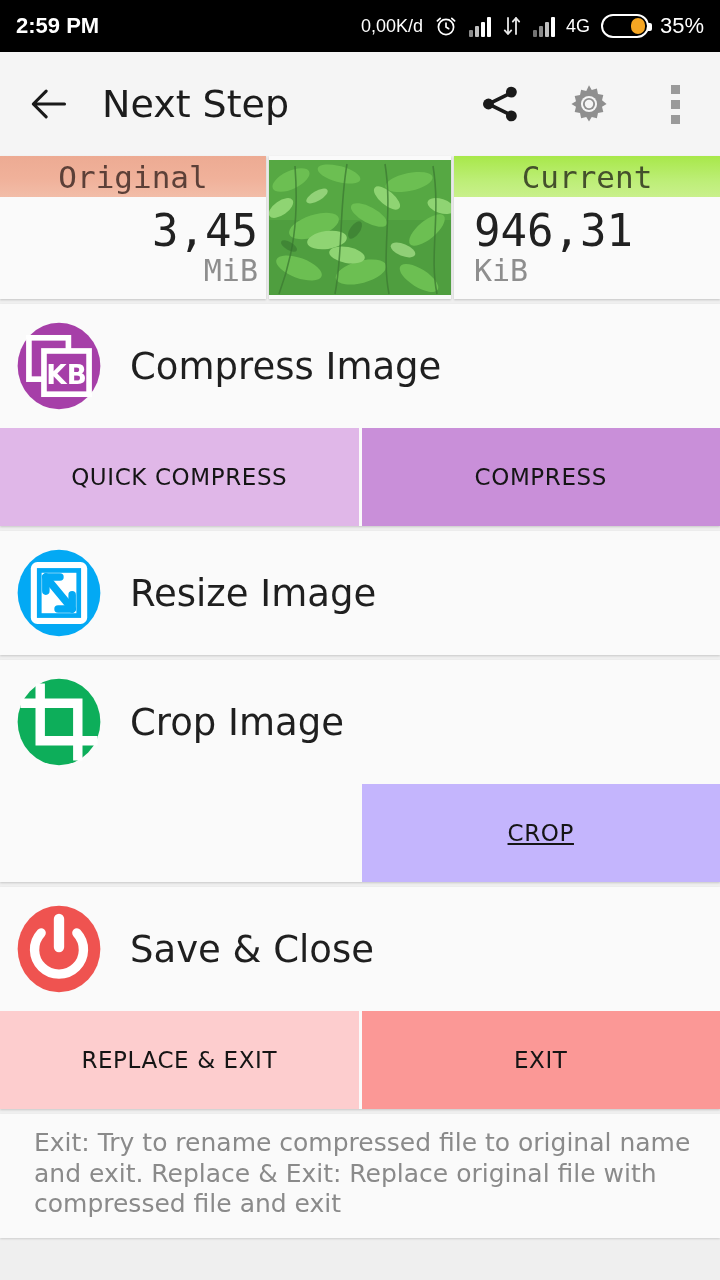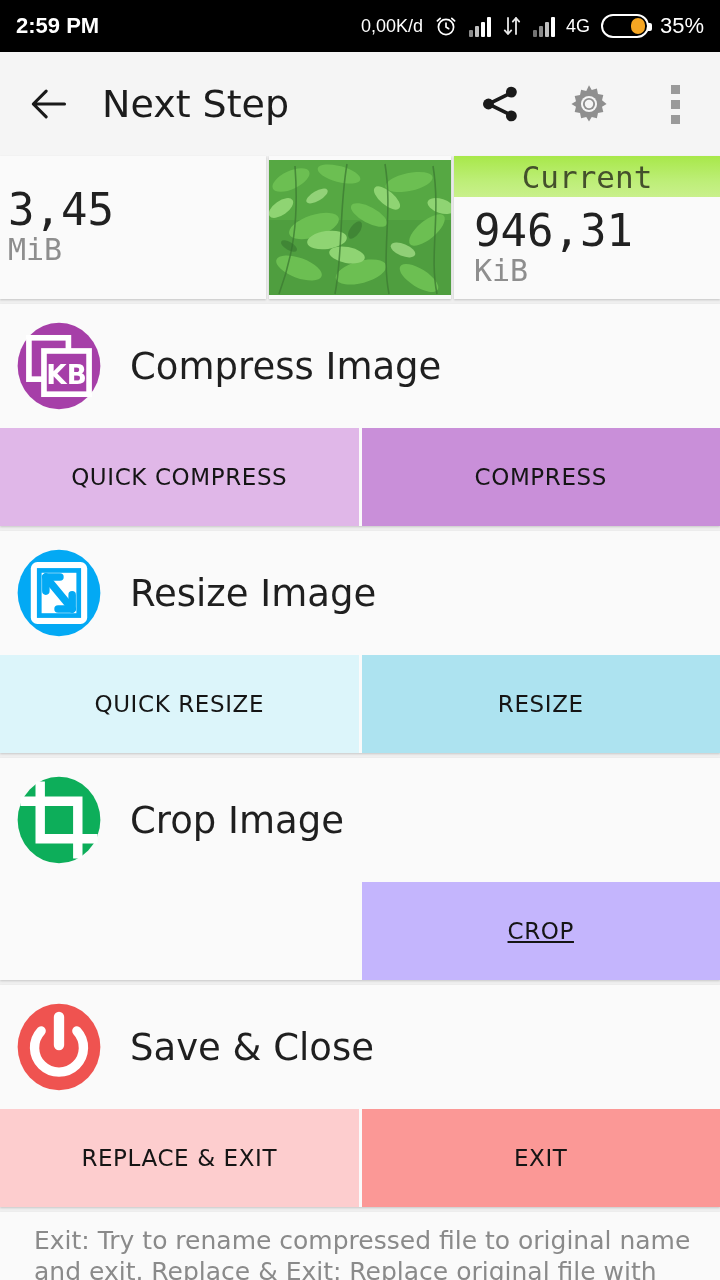--- a/index.html
+++ b/index.html
@@ -80,21 +80,21 @@
   }
   .cmp-body{ flex:1; display:flex; flex-direction:column; justify-content:center; padding:0 8px; }
   .cmp-num{
     font-family:"DejaVu Sans Mono", monospace; font-size:44px; color:#212121;
     line-height:1.02;
   }
   .cmp-unit{
     font-family:"DejaVu Sans Mono", monospace; font-size:30px; color:#8e8e8e;
     line-height:1.12;
   }
-  .cmp-col.orig .cmp-body{ }
+  .cmp-col.orig .cmp-body{ align-items:flex-end; }
   .cmp-col.curr .cmp-body{ align-items:flex-start; padding-left:20px; }
   .cmp-thumb{
     width:182px; flex:0 0 182px; background:#fafafa;
     box-shadow:0 1px 2px rgba(0,0,0,.18);
     display:flex; align-items:center; justify-content:center;
   }
   .thumb-img{ width:182px; height:135px; display:block; }
 
   
   .card{
@@ -184,20 +184,21 @@
     <span class="kebab">
         <i></i>
         <i></i>
         <i></i>
       </span>
   </div>
 </div>
 
 <div class="compare">
   <div class="cmp-col orig">
+    <div class="cmp-label orig">Original</div>
     <div class="cmp-body">
       <div class="cmp-num">3,45</div>
       <div class="cmp-unit">MiB</div>
     </div>
   </div>
 
   <div class="cmp-thumb">
     <svg class="thumb-img" viewBox="0 0 182 135" preserveAspectRatio="none">
       <rect width="182" height="135" fill="#4f9e3f"></rect>
       <rect width="182" height="60" y="0" fill="#56a843"></rect>
@@ -266,24 +267,20 @@
     <svg class="card-ico" viewBox="0 0 100 100">
       <ellipse cx="50" cy="50" rx="44" ry="46" fill="#03A9F4"></ellipse>
       <rect x="20" y="17" width="60" height="66" rx="7" fill="#fff"></rect>
       <rect x="29" y="26" width="42" height="48" fill="none" stroke="#03A9F4" stroke-width="5"></rect>
       <path d="M36 33 L64 67" stroke="#03A9F4" stroke-width="8" stroke-linecap="round"></path>
       <path d="M36 33 h15 M36 33 v15" stroke="#03A9F4" stroke-width="8" stroke-linecap="round"></path>
       <path d="M64 67 h-15 M64 67 v-15" stroke="#03A9F4" stroke-width="8" stroke-linecap="round"></path>
     </svg>
     <span class="card-title">Resize Image</span>
   </div>
-  <div class="card-actions">
-    <button class="btn" style="background: rgb(220, 245, 250);">QUICK RESIZE</button>
-    <button class="btn" style="background: rgb(173, 227, 240);">RESIZE</button>
-  </div>
 </div>
 
 <div class="card">
   <div class="card-head">
     <svg class="card-ico" viewBox="0 0 100 100">
       <ellipse cx="50" cy="50" rx="44" ry="46" fill="#0DAE5A"></ellipse>
       <path d="M30 14 V70 H86" stroke="#fff" stroke-width="10" fill="none" stroke-linecap="square"></path>
       <path d="M14 30 H70 V86" stroke="#fff" stroke-width="10" fill="none" stroke-linecap="square"></path>
     </svg>
     <span class="card-title">Crop Image</span>

